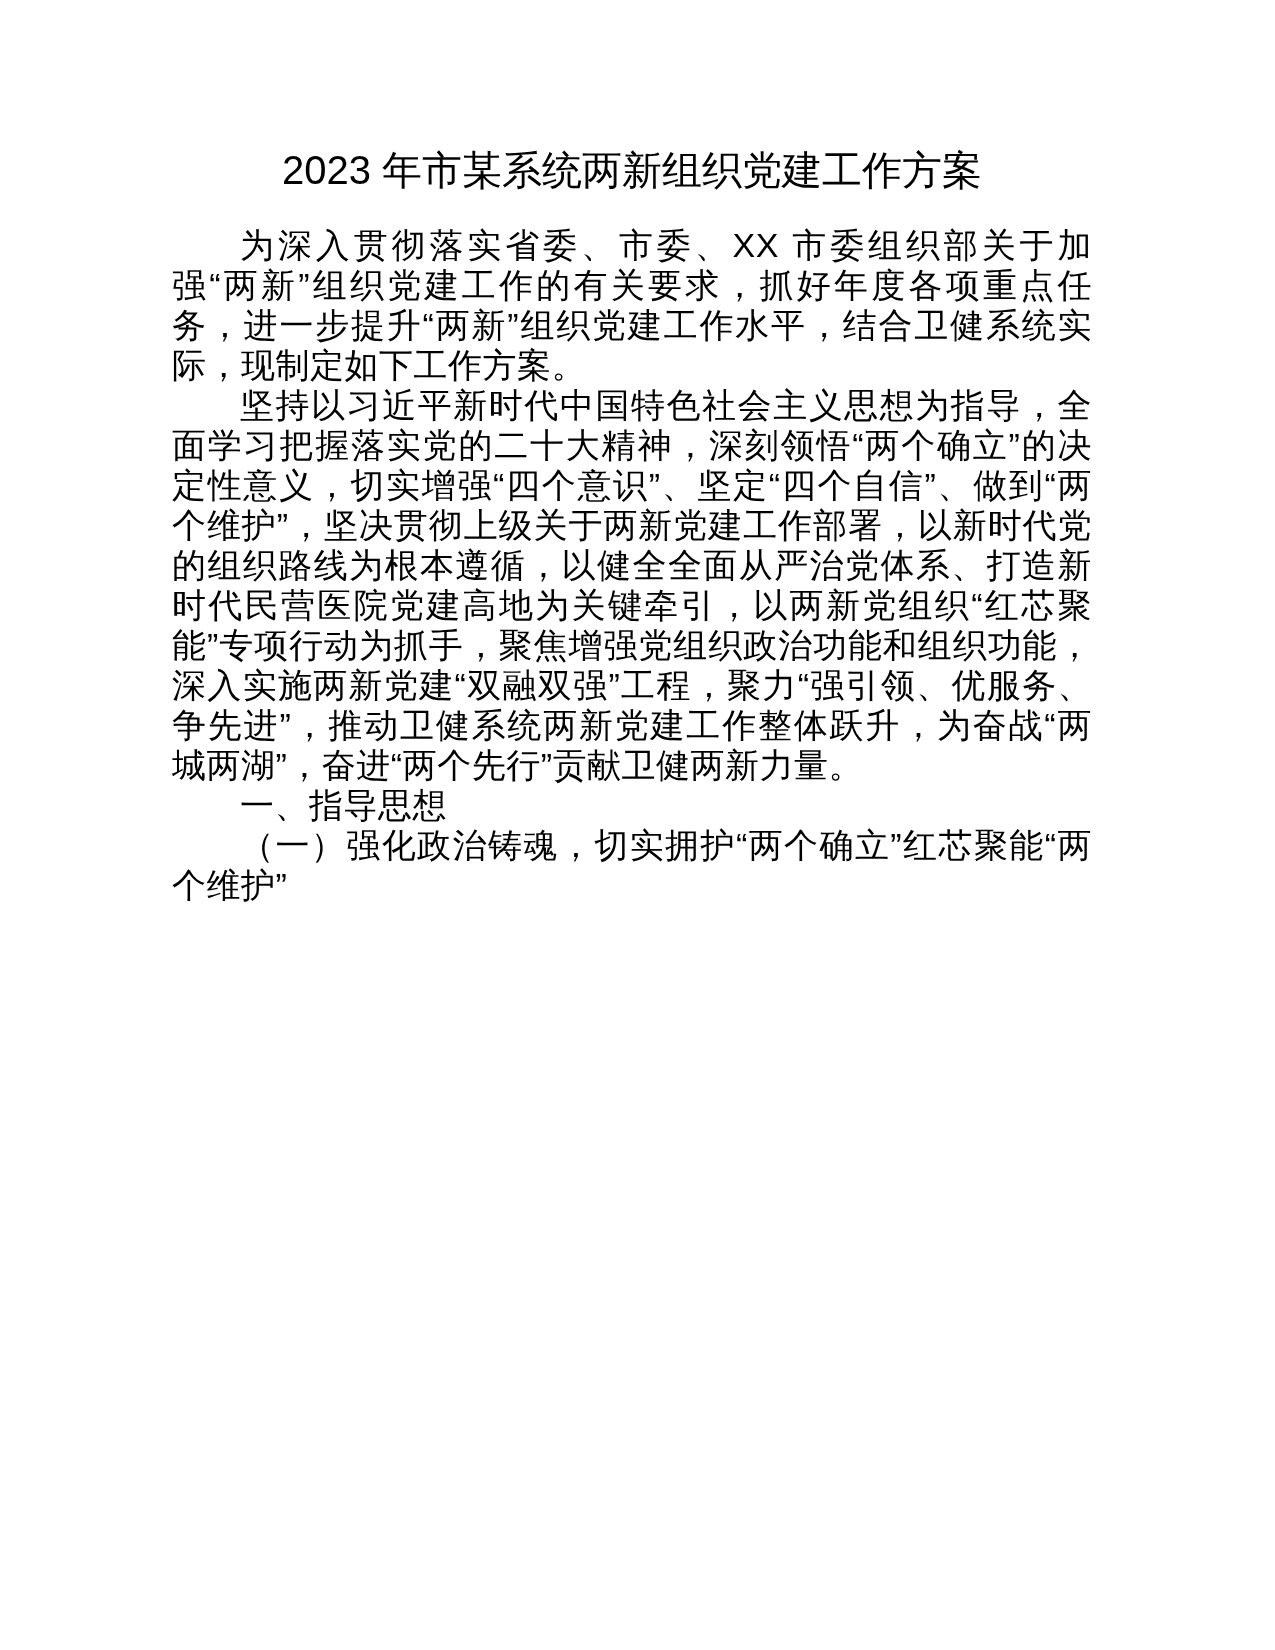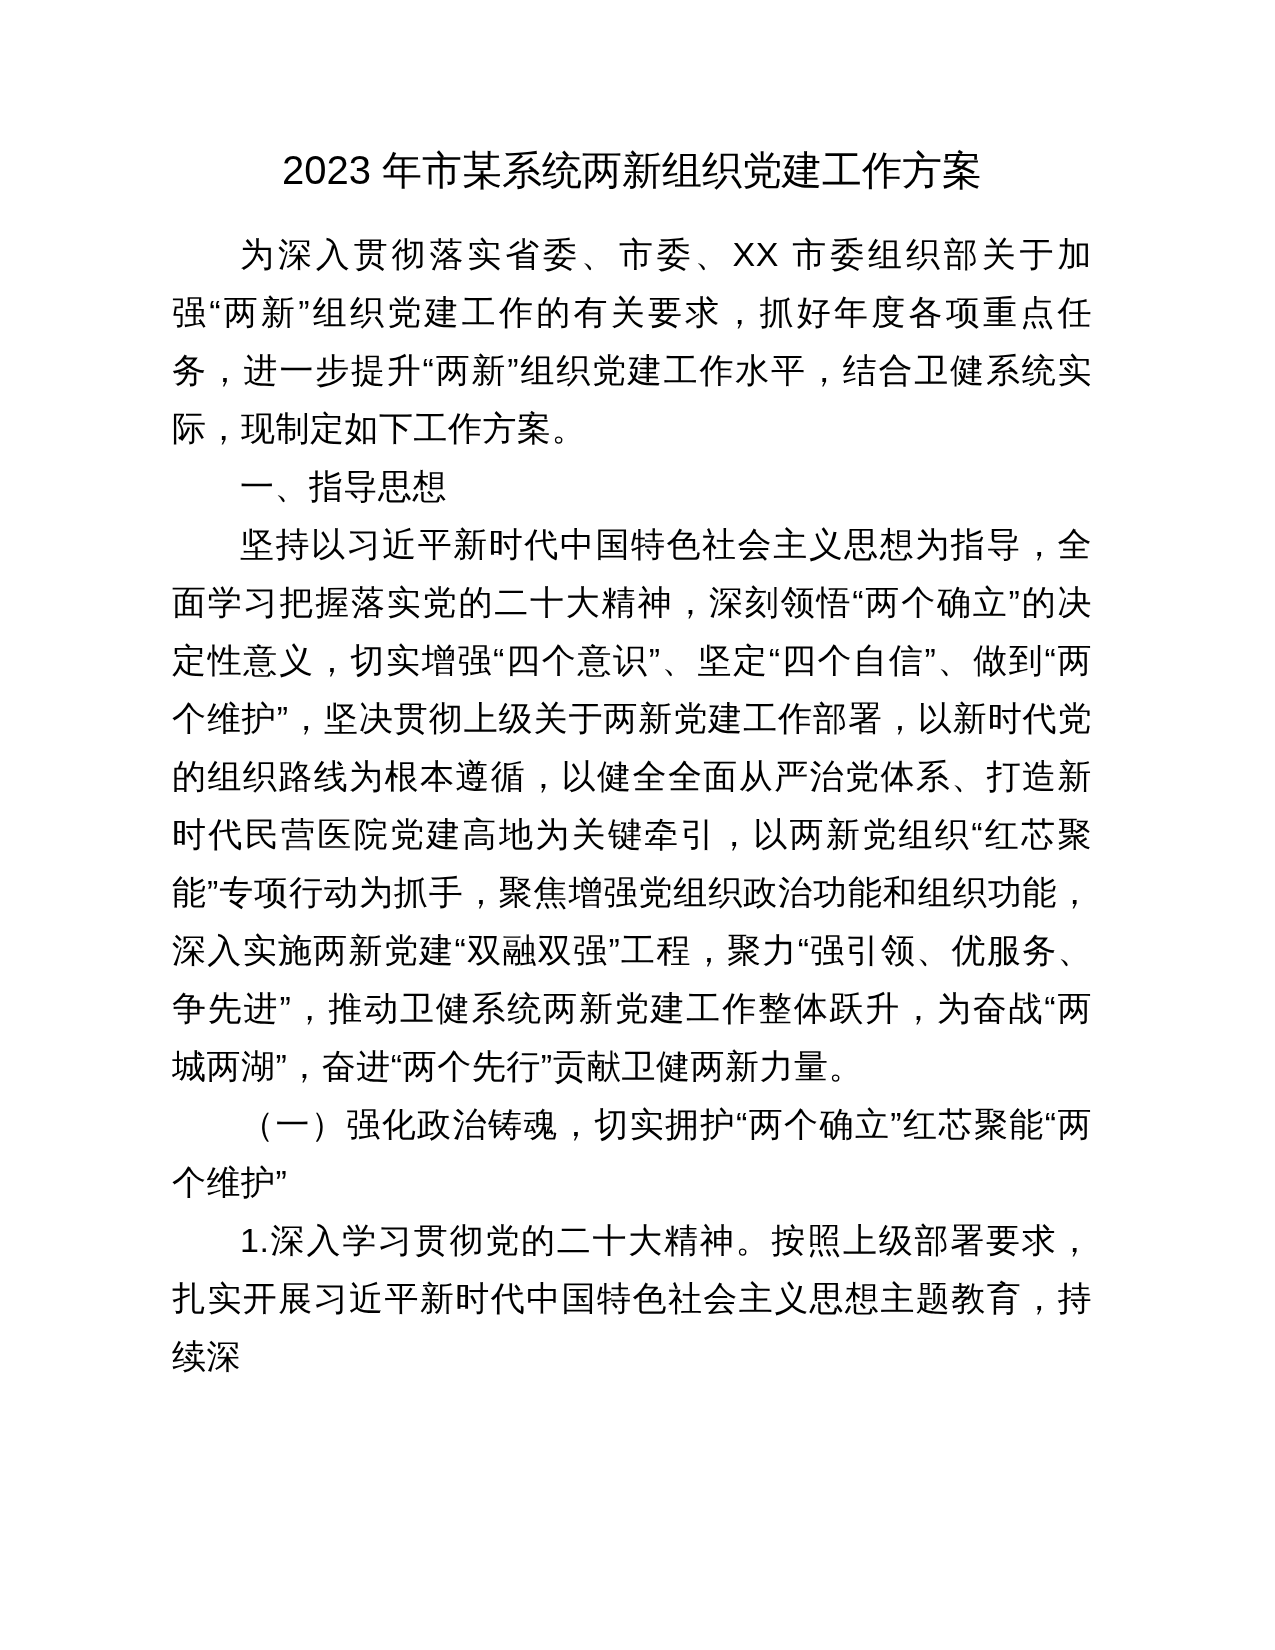--- a/index.html
+++ b/index.html
@@ -24,37 +24,36 @@
   .doc-title {
     font-size: 40px;
     line-height: 58px;
     font-weight: 400;
     text-align: center;
     margin: 0 0 26px 0;
     white-space: nowrap;
   }
   .para {
     font-size: 34px;
-    line-height: 58px;
+    line-height: 40px;
     font-weight: 400;
     margin: 0;
     text-indent: 2em;
     text-align: justify;
     letter-spacing: 0.5px;
   }
 </style>
 </head>
 <body>
 
 <div class="page">
   <h1 class="doc-title">2023 年市某系统两新组织党建工作方案</h1>
 
   <p class="para">为深入贯彻落实省委、市委、XX 市委组织部关于加强“两新”组织党建工作的有关要求，抓好年度各项重点任务，进一步提升“两新”组织党建工作水平，结合卫健系统实际，现制定如下工作方案。</p>
 
+  <p class="para">坚持以习近平新时代中国特色社会主义思想为指导，全面学习把握落实党的二十大精神，深刻领悟“两个确立”的决定性意义，切实增强“四个意识”、坚定“四个自信”、做到“两个维护”，坚决贯彻上级关于两新党建工作部署，以新时代党的组织路线为根本遵循，以健全全面从严治党体系、打造新时代民营医院党建高地为关键牵引，以两新党组织“红芯聚能”专项行动为抓手，聚焦增强党组织政治功能和组织功能，深入实施两新党建“双融双强”工程，聚力“强引领、优服务、争先进”，推动卫健系统两新党建工作整体跃升，为奋战“两城两湖”，奋进“两个先行”贡献卫健两新力量。</p>
+
   <p class="para">一、指导思想</p>
-
-  <p class="para">坚持以习近平新时代中国特色社会主义思想为指导，全面学习把握落实党的二十大精神，深刻领悟“两个确立”的决定性意义，切实增强“四个意识”、坚定“四个自信”、做到“两个维护”，坚决贯彻上级关于两新党建工作部署，以新时代党的组织路线为根本遵循，以健全全面从严治党体系、打造新时代民营医院党建高地为关键牵引，以两新党组织“红芯聚能”专项行动为抓手，聚焦增强党组织政治功能和组织功能，深入实施两新党建“双融双强”工程，聚力“强引领、优服务、争先进”，推动卫健系统两新党建工作整体跃升，为奋战“两城两湖”，奋进“两个先行”贡献卫健两新力量。</p>
 
 
   <p class="para">（一）强化政治铸魂，切实拥护“两个确立”红芯聚能“两个维护”</p>
 
-  <p class="para">1.深入学习贯彻党的二十大精神。按照上级部署要求，扎实开展习近平新时代中国特色社会主义思想主题教育，持续深</p>
 </div>
 
 </body></html>

